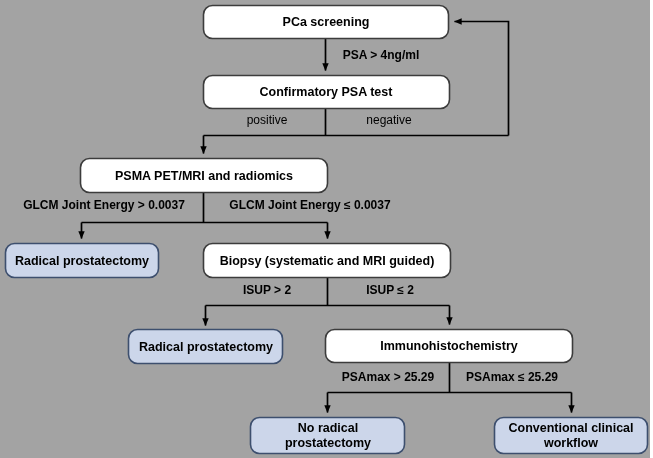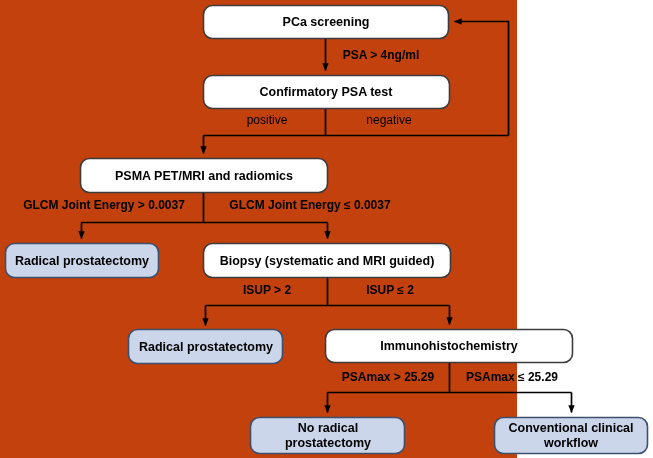--- a/index.html
+++ b/index.html
@@ -8,23 +8,23 @@
     background: #ffffff;
   }
   body {
     width: 653px;
     height: 458px;
     font-family: "Liberation Sans", sans-serif;
     overflow: hidden;
   }
   #flowchart-root {
     position: relative;
-    width: 517px;
+    width: 650px;
     height: 458px;
-    background: #c2410c;
+    background: #a3a3a3;
   }
   svg#flow-svg {
     position: absolute;
     left: 0;
     top: 0;
     width: 653px;
     height: 458px;
   }
   .node-rect-plain {
     fill: #ffffff;

